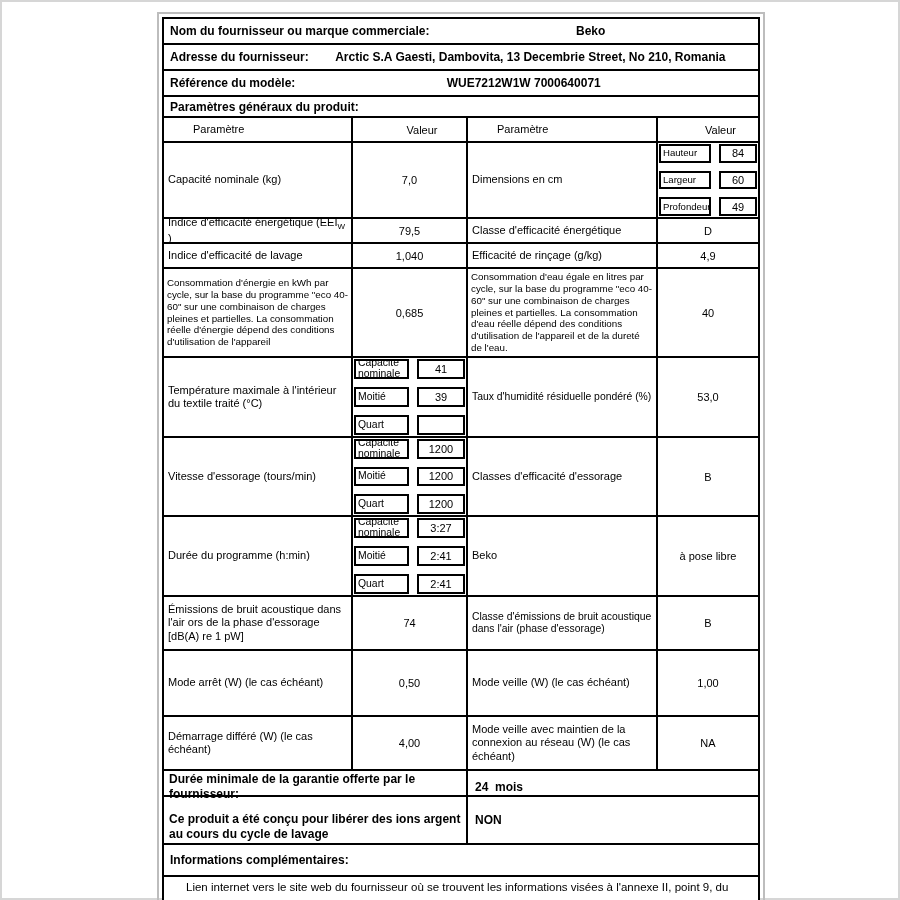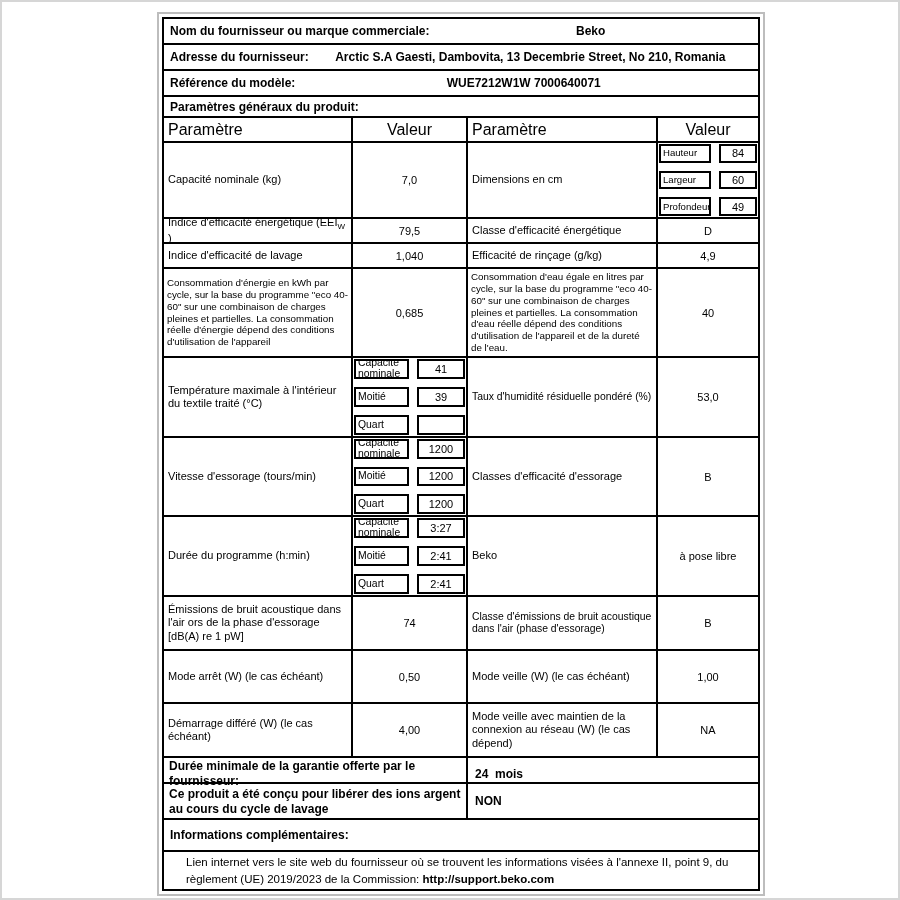--- a/index.html
+++ b/index.html
@@ -10,32 +10,32 @@
     position: absolute; left: 160px; top: 15px; width: 598px;
     background: #fff; border: 2px solid #000;
     outline: 2px solid #bdbdbd; outline-offset: 3px;
   }
   
   .trow { display: flex; align-items: center; border-bottom: 2px solid #000; padding: 0 6px; font-weight: bold; font-size: 12px; }
   .trow .lbl { white-space: nowrap; }
   .trow .valc { flex: 1; text-align: center; }
   .h26 { height: 26px; } .h21 { height: 21px; } .h25 { height: 25px; }
   .h76 { height: 76px; } .h89 { height: 89px; } .h80 { height: 80px; }
-  .h79 { height: 79px; } .h54 { height: 54px; } .h53 { height: 53px; }
-  .h36 { height: 36px; } .h23 { height: 32px; } .h37 { height: 37px; }
+  .h79 { height: 79px; } .h54 { height: 54px; } .h53 { height: 66px; }
+  .h36 { height: 48px; } .h23 { height: 32px; } .h37 { height: 37px; }
   
   .grow { display: grid; grid-template-columns: 189px 115px 190px 100px; border-bottom: 2px solid #000; }
   .grow > .cell { border-right: 2px solid #000; display: flex; align-items: center; overflow: hidden; }
   .grow > .cell:last-child { border-right: none; }
   .cell.lblc { padding: 2px 4px; font-size: 11px; line-height: 1.2; }
   .cell.valc { justify-content: center; font-size: 11px; text-align: center; padding: 1px; }
   .cell.para { font-size: 9.8px; line-height: 1.2; align-items: center; padding: 2px 3px; }
   .cell.fit  { font-size: 10.4px; }
   .cell.nopad { padding: 0; align-items: stretch; }
-  .hdrrow .cell { font-size: 16px; }
+  .hdrrow .cell { font-size: 11px; margin-left: 25px; }
   sub { font-size: 8px; }
   
   .sub { display: grid; grid-template-columns: 1fr 48px; grid-auto-rows: 1fr; gap: 8px; width: 100%; height: 100%; padding: 1px; }
   .sub > div { border: 2px solid #000; display: flex; align-items: center; background: #fff; overflow: hidden; }
   .sub .sl { font-size: 10.4px; line-height: 1.05; padding: 0 2px; }
   .sub .sv { justify-content: center; font-size: 11px; }
   .subdims { grid-template-columns: 1fr 38px; }
   .subdims .sl { font-size: 9.6px; }
   
   .wrow { display: grid; grid-template-columns: 304px 1fr; border-bottom: 2px solid #000; font-weight: bold; font-size: 12px; }
@@ -296,21 +296,21 @@
     </div>
 
     <div class="grow h54">
       <div class="cell lblc">
           <span>Démarrage différé (W) (le cas échéant)</span>
         </div>
       <div class="cell valc">
           <span>4,00</span>
         </div>
       <div class="cell lblc">
-          <span>Mode veille avec maintien de la connexion au réseau (W) (le cas dépend)</span>
+          <span>Mode veille avec maintien de la connexion au réseau (W) (le cas échéant)</span>
         </div>
       <div class="cell valc">
           <span>NA</span>
         </div>
     </div>
 
     <div class="wrow h26">
       <div>
           <span>Durée minimale de la garantie offerte par le fournisseur:</span>
         </div>

